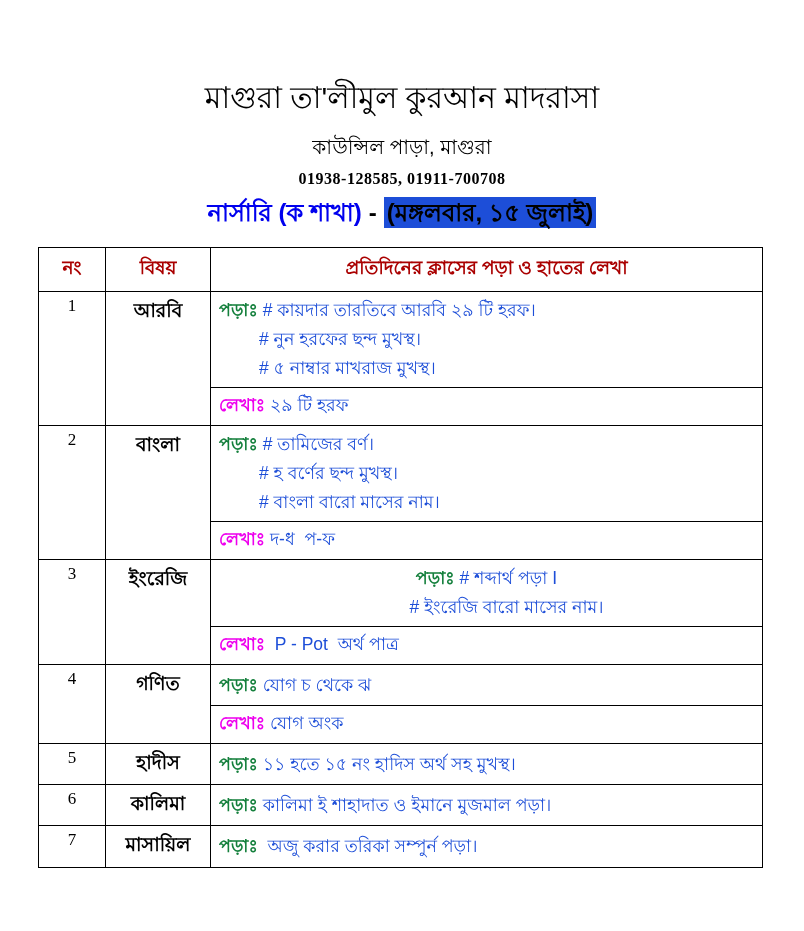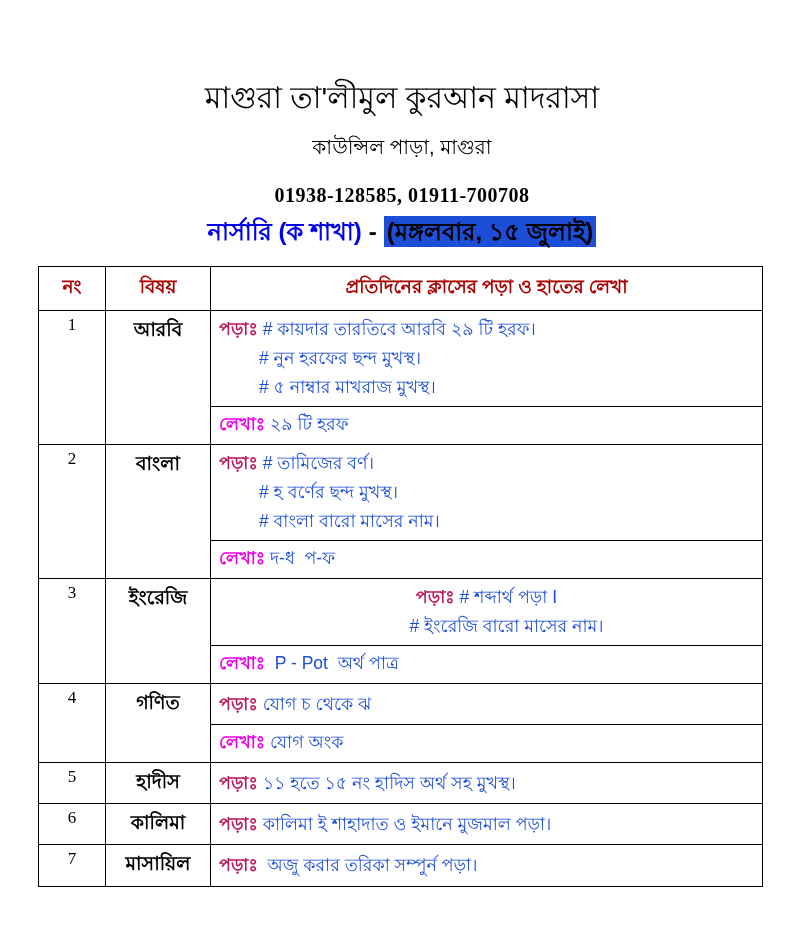--- a/index.html
+++ b/index.html
@@ -20,22 +20,22 @@
     font-size: 30px;
     font-weight: normal;
     line-height: 1.2;
   }
   .subtitle {
     margin-top: 16px;
     font-size: 20px;
     font-weight: normal;
   }
   .phone {
-    margin-top: 19px;
-    font-size: 20px;
+    margin-top: 5px;
+    font-size: 16px;
     font-weight: bold;
     font-family: "Liberation Serif", "DejaVu Serif", serif;
     letter-spacing: 0.5px;
   }
   .classline {
     margin-top: 6px;
     font-size: 24px;
     font-weight: bold;
     white-space: pre;
   }
@@ -88,21 +88,21 @@
     font-size: 17.5px;
     padding-top: 7px;
   }
   td.c-pora.single { vertical-align: middle; }
   td.c-lekha {
     vertical-align: middle;
     font-size: 17.5px;
   }
   .line { line-height: 29px; white-space: pre-wrap; }
   .line.cont { padding-left: 40px; }
-  .lbl-pora  { color: #be185d; font-weight: bold; }
+  .lbl-pora  { color: #15803d; font-weight: bold; }
   .lbl-lekha { color: #ee00ee; font-weight: bold; }
   .txt { color: #1d4ed8; white-space: pre-wrap; }
   
   .h-r1a { height: 89px; }  .h-r1b { height: 37px; }
   .h-r2a { height: 92px; }  .h-r2b { height: 37px; }
   .h-r3a { height: 67px; text-align: center; }  .h-r3b { height: 38px; }
   .h-r4a { height: 41px; }  .h-r4b { height: 38px; }
   .h-r5  { height: 39px; }
   .h-r6  { height: 39px; }
   .h-r7  { height: 42px; }

